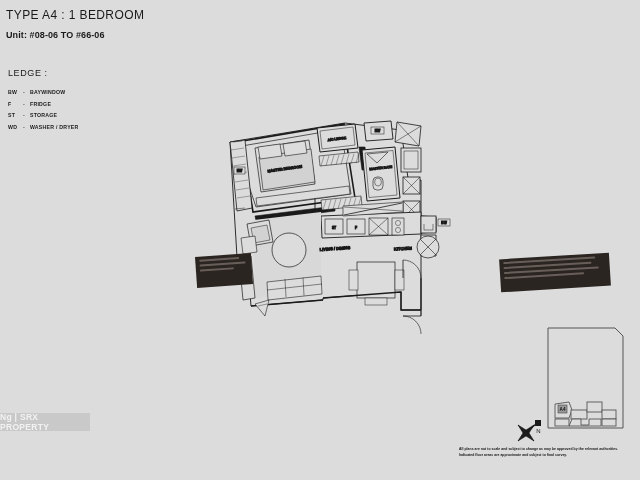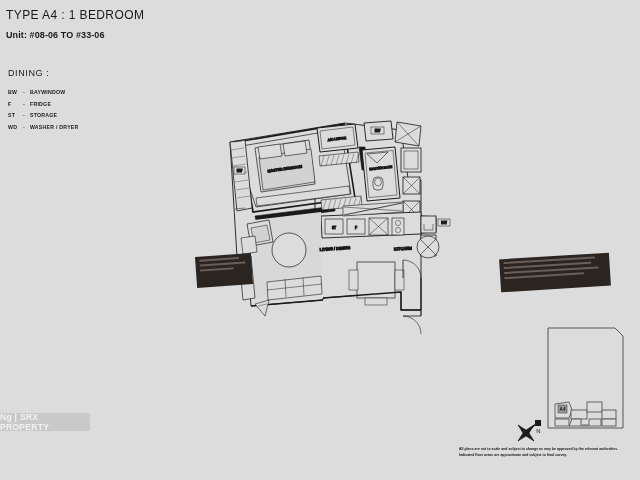--- a/index.html
+++ b/index.html
@@ -145,24 +145,24 @@
   .rm-label {
     font-family: "Liberation Sans", sans-serif;
     font-weight: bold;
     fill: #111;
   }
 </style>
 </head>
 <body>
 
 <div id="plan-title">TYPE A4 : 1 BEDROOM</div>
-<div id="plan-subtitle">Unit: #08-06 TO #33-06</div>
+<div id="plan-subtitle">Unit: #08-06 TO #66-06</div>
 
 <div id="legend">
-  <div id="legend-heading">DINING :</div>
+  <div id="legend-heading">LEDGE :</div>
 
   <div class="legend-row">
     <span class="legend-key">BW</span><span class="legend-dash">-</span><span>BAYWINDOW</span>
   </div>
   <div class="legend-row">
     <span class="legend-key">F</span><span class="legend-dash">-</span><span>FRIDGE</span>
   </div>
   <div class="legend-row">
     <span class="legend-key">ST</span><span class="legend-dash">-</span><span>STORAGE</span>
   </div>

